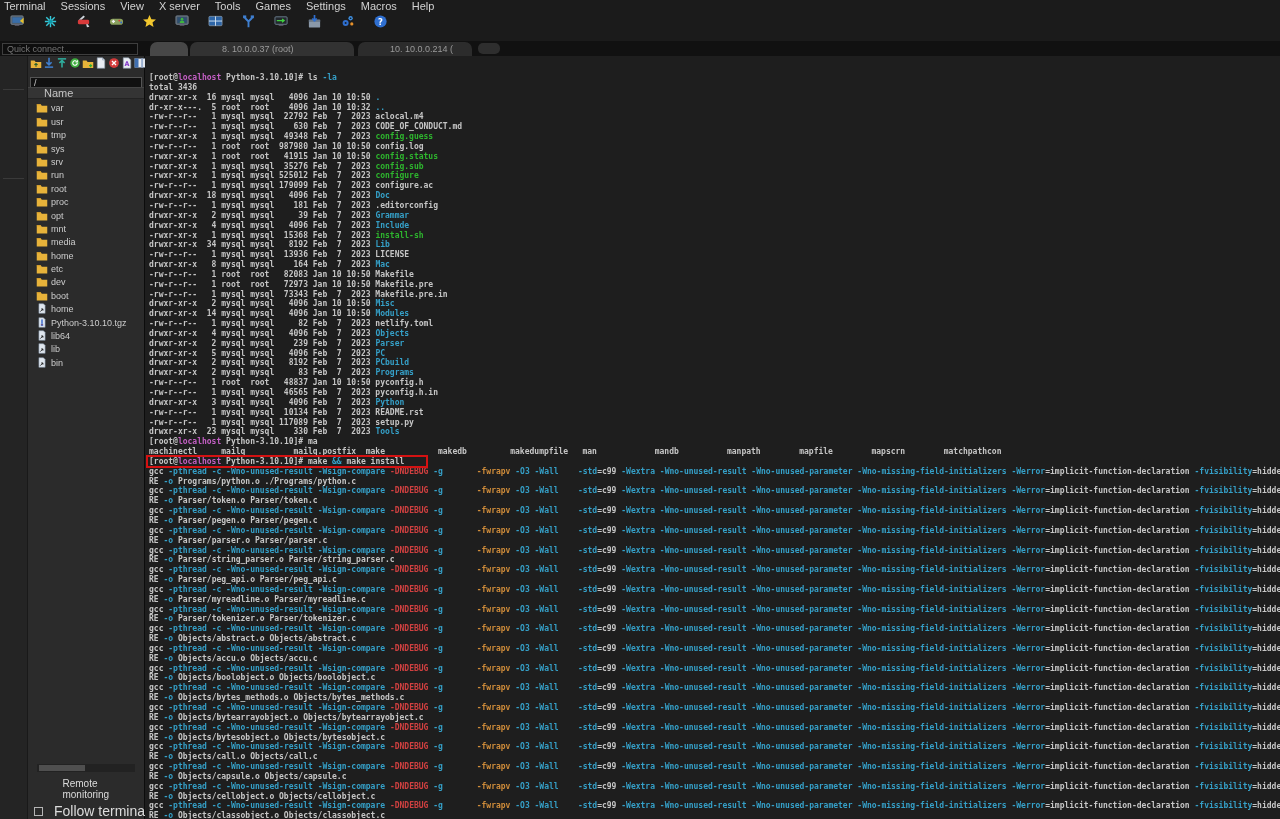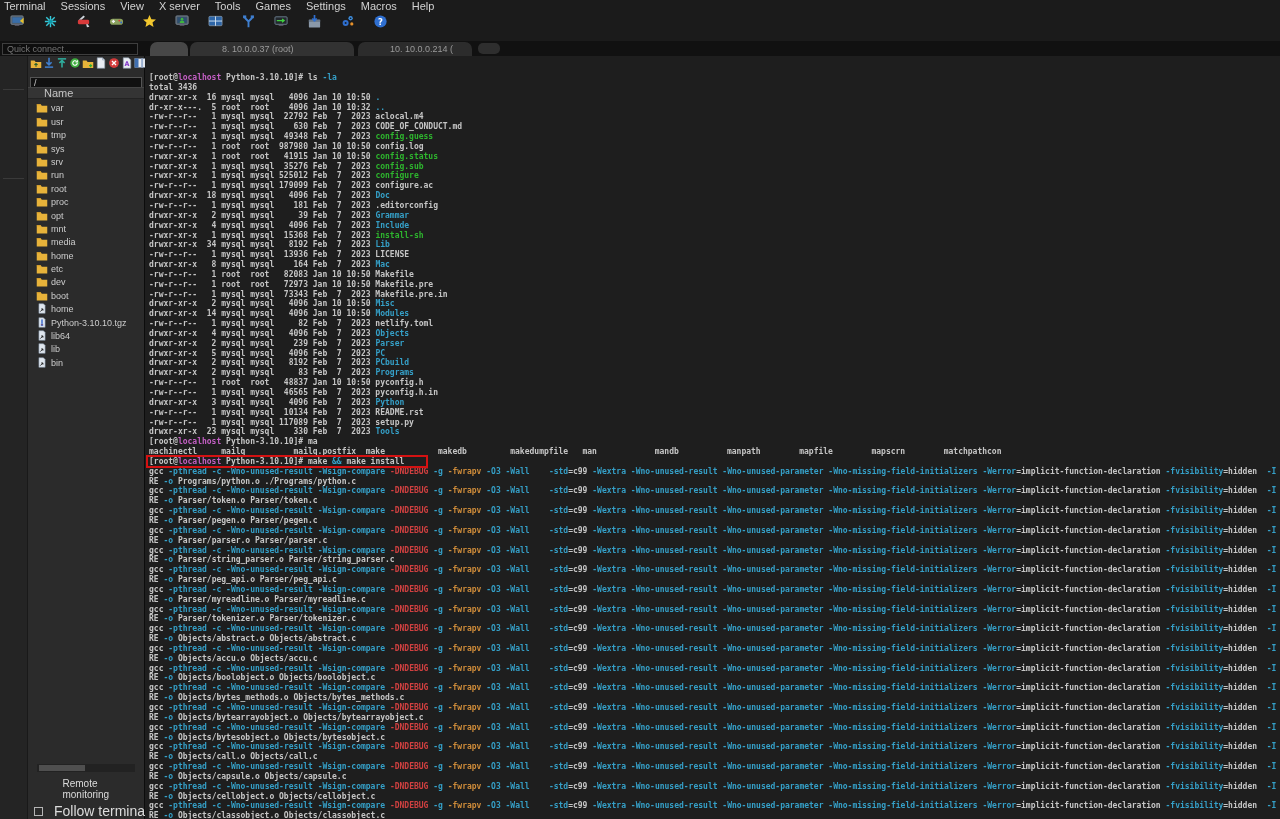--- a/index.html
+++ b/index.html
@@ -71,21 +71,21 @@
   #follow-box { width:9px; height:9px; border:1px solid #b5b5b5; background:transparent; flex:none; }
   #follow-row .lbl { font-size:14px; color:#dcdcdc; margin-left:11px; white-space:nowrap; }
 
   
   #terminal-wrap { position:absolute; left:145px; top:56px; right:0; bottom:0; background:#1e1e1e; overflow:hidden; }
   #terminal { position:absolute; left:4px; top:17px; right:0;
               font-family:"DejaVu Sans Mono", monospace; font-size:8px; font-weight:bold;
               line-height:9.85px; white-space:pre; }
   .tl { height:9.85px; white-space:pre; }
   .t-w { color:#c6c6c6; } .t-m { color:#c45fc4; } .t-c { color:#35a0c8; }
-  .t-g { color:#2eb52e; } .t-r { color:#d04040; } .t-o { color:#cf8c3a; }
+  .t-g { color:#2eb52e; } .t-r { color:#d04040; } .t-o { color:#cf8c3a;margin-left:29px; }
   #annotation-box { position:absolute; left:1px; top:399px; width:282px; height:13px;
                     border:2px solid #d41212; pointer-events:none; }
   .icn svg { width:100%; height:100%; display:block; }
 </style>
 </head>
 <body>
 
 <div id="menu-bar">
     <span>Terminal</span>
     <span>Sessions</span>

